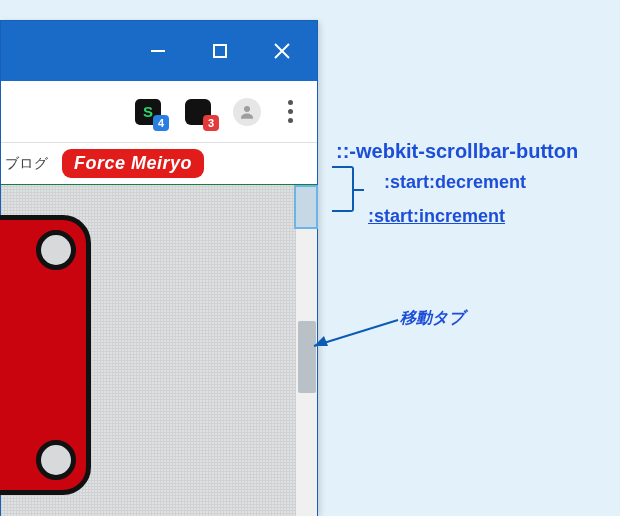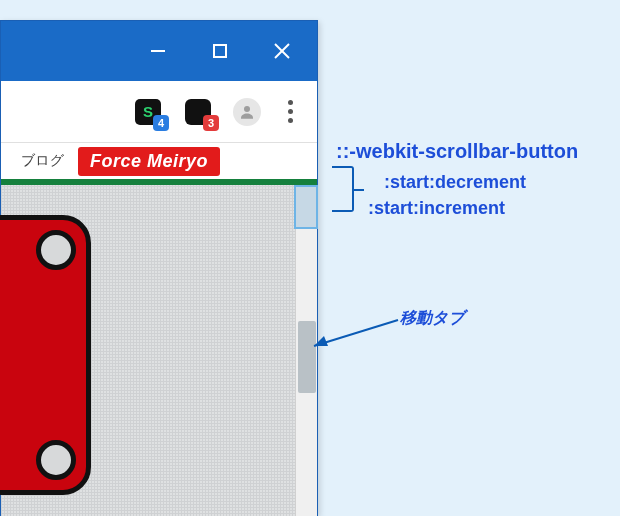--- a/index.html
+++ b/index.html
@@ -118,35 +118,35 @@
     background: #555;
     border-radius: 50%;
   }
 
   .bookmark-bar {
     height: 42px;
     background: #fff;
     display: flex;
     align-items: center;
     gap: 14px;
-    padding: 0 20px;
-    border-bottom: 6px solid #15803d;
+    padding: 0 4px;
+    border-bottom: 1px solid #15803d;
   }
   .bm-text {
     font-size: 14px;
     color: #444;
   }
   .bm-pill {
     background: #e21b1b;
     color: #fff;
     font-weight: bold;
     font-style: italic;
     font-size: 18px;
     padding: 4px 12px;
-    border-radius: 3px;
+    border-radius: 9px;
     letter-spacing: 0.5px;
   }
 
   .content {
     position: relative;
     height: 332px;
     background:
       repeating-linear-gradient(0deg,  #cfd1d3 0 1px, transparent 1px 3px),
       repeating-linear-gradient(90deg, #cfd1d3 0 1px, transparent 1px 3px),
       #dfe1e2;
@@ -305,20 +305,20 @@
     <div class="sb-thumb"></div>
   </div>
 
   <div class="sb-highlight"></div>
 </div>
 
 <div class="annot big" style="left:336px; top:140px;">::-webkit-scrollbar-button</div>
 
 <div class="bracket"></div>
 <div class="annot" style="left:384px; top:172px;">:start:decrement</div>
-<div class="annot" style="left:368px; top:198px;">:start:increment</div>
+<div class="annot" style="left:368px; top:206px;text-decoration:underline;">:start:increment</div>
 
 <div class="annot small" style="left:400px; top:308px;font-style:italic;">移動タブ</div>
 
 <svg class="arrow-line" style="left:306px; top:316px;" width="96" height="40">
   <line x1="92" y1="4" x2="8" y2="30" stroke="#0b5bb5" stroke-width="2"></line>
   <polygon points="8,30 18,20 22,30" fill="#0b5bb5"></polygon>
 </svg>
 
 </body></html>

